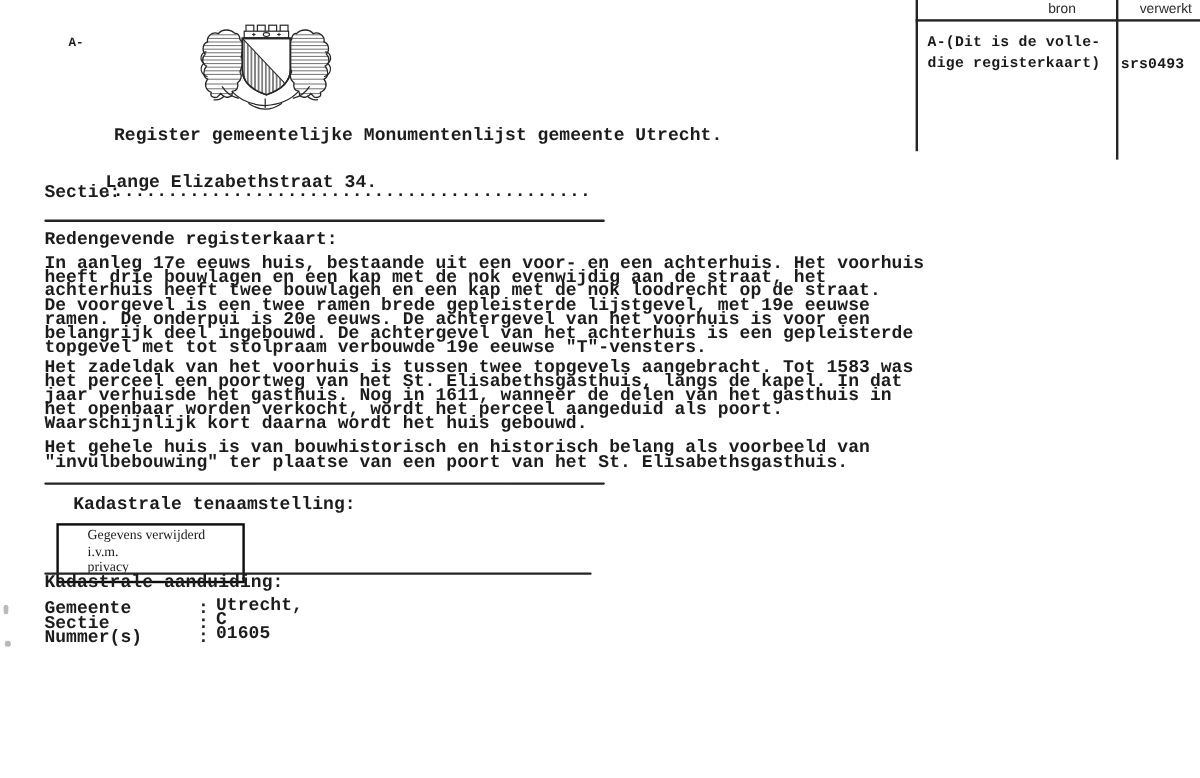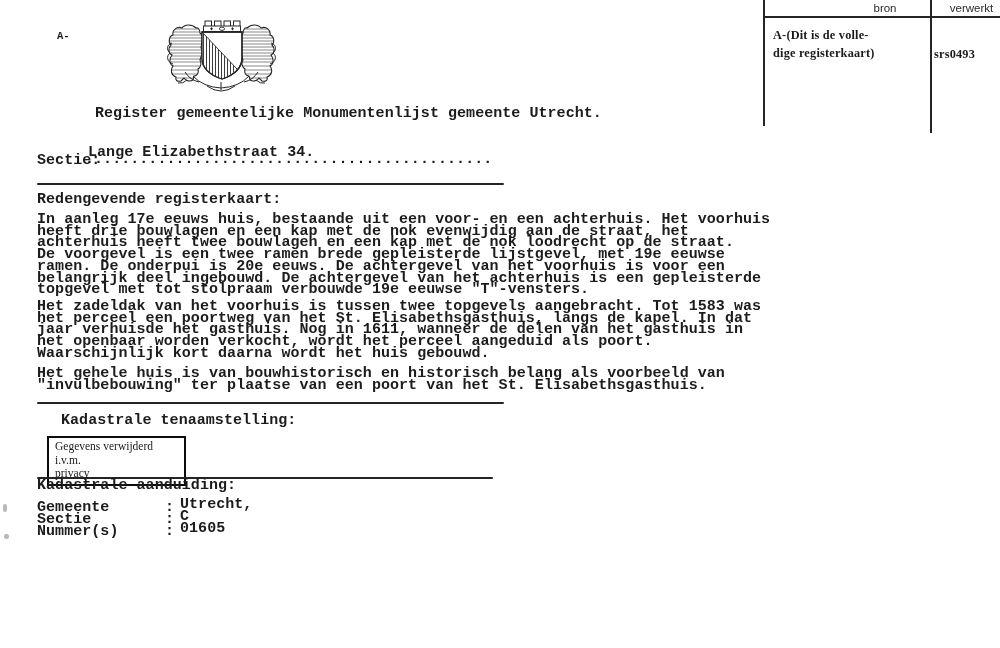--- a/index.html
+++ b/index.html
@@ -2,30 +2,30 @@
 <html><head>
 <meta charset="utf-8">
 <style>
   html,body{margin:0;padding:0;}
   body{width:1000px;height:648px;background:#f7f7f5;position:relative;overflow:hidden;}
   .page{position:absolute;left:0;top:0;width:1000px;height:648px;background:#ffffff;color:#161616;}
   .abs{position:absolute;}
   .mono{font-family:"Liberation Mono","DejaVu Sans Mono",monospace;font-weight:700;
         font-size:15px;line-height:11.7px;letter-spacing:0.05px;color:#1c1c1c;}
   .pre{white-space:pre;}
-  .stamp-mono{font-family:Liberation Serif, serif;font-weight:700;
+  .stamp-mono{font-family:Liberation Mono, monospace;font-weight:700;
         font-size:12.3px;line-height:17.5px;letter-spacing:0.2px;color:#1a1a1a;white-space:pre;}
   .sans{font-family:"Liberation Sans","DejaVu Sans",sans-serif;font-size:11.5px;color:#2b2b2b;}
   .serif{font-family:"Liberation Serif","DejaVu Serif",serif;font-size:11.5px;line-height:13.5px;color:#1a1a1a;}
   .rule{position:absolute;height:2px;background:#242424;border-radius:1px;}
   .vline{position:absolute;width:1.5px;background:#242424;}
   .hline{position:absolute;height:1.5px;background:#242424;}
   .hdr-cell{position:absolute;top:2px;text-align:center;}
   .privacy-box{position:absolute;left:47px;top:436px;border:2.5px solid #0c0c0c;
-        background:#fff;padding:2px 5px 3px 6px;width:124px;}
+        background:#fff;padding:2px 5px 3px 24px;width:124px;}
   .kad-row{position:absolute;left:37px;display:flex;align-items:flex-end;}
   .kad-label{width:128px;}
   .kad-colon{width:15px;}
   .kad-value{position:relative;top:-3.5px;}
   .artifact{position:absolute;background:#b9b9b6;border-radius:2px;}
   svg .ln{stroke:#262626;fill:none;}
 </style>
 </head>
 <body>
 

